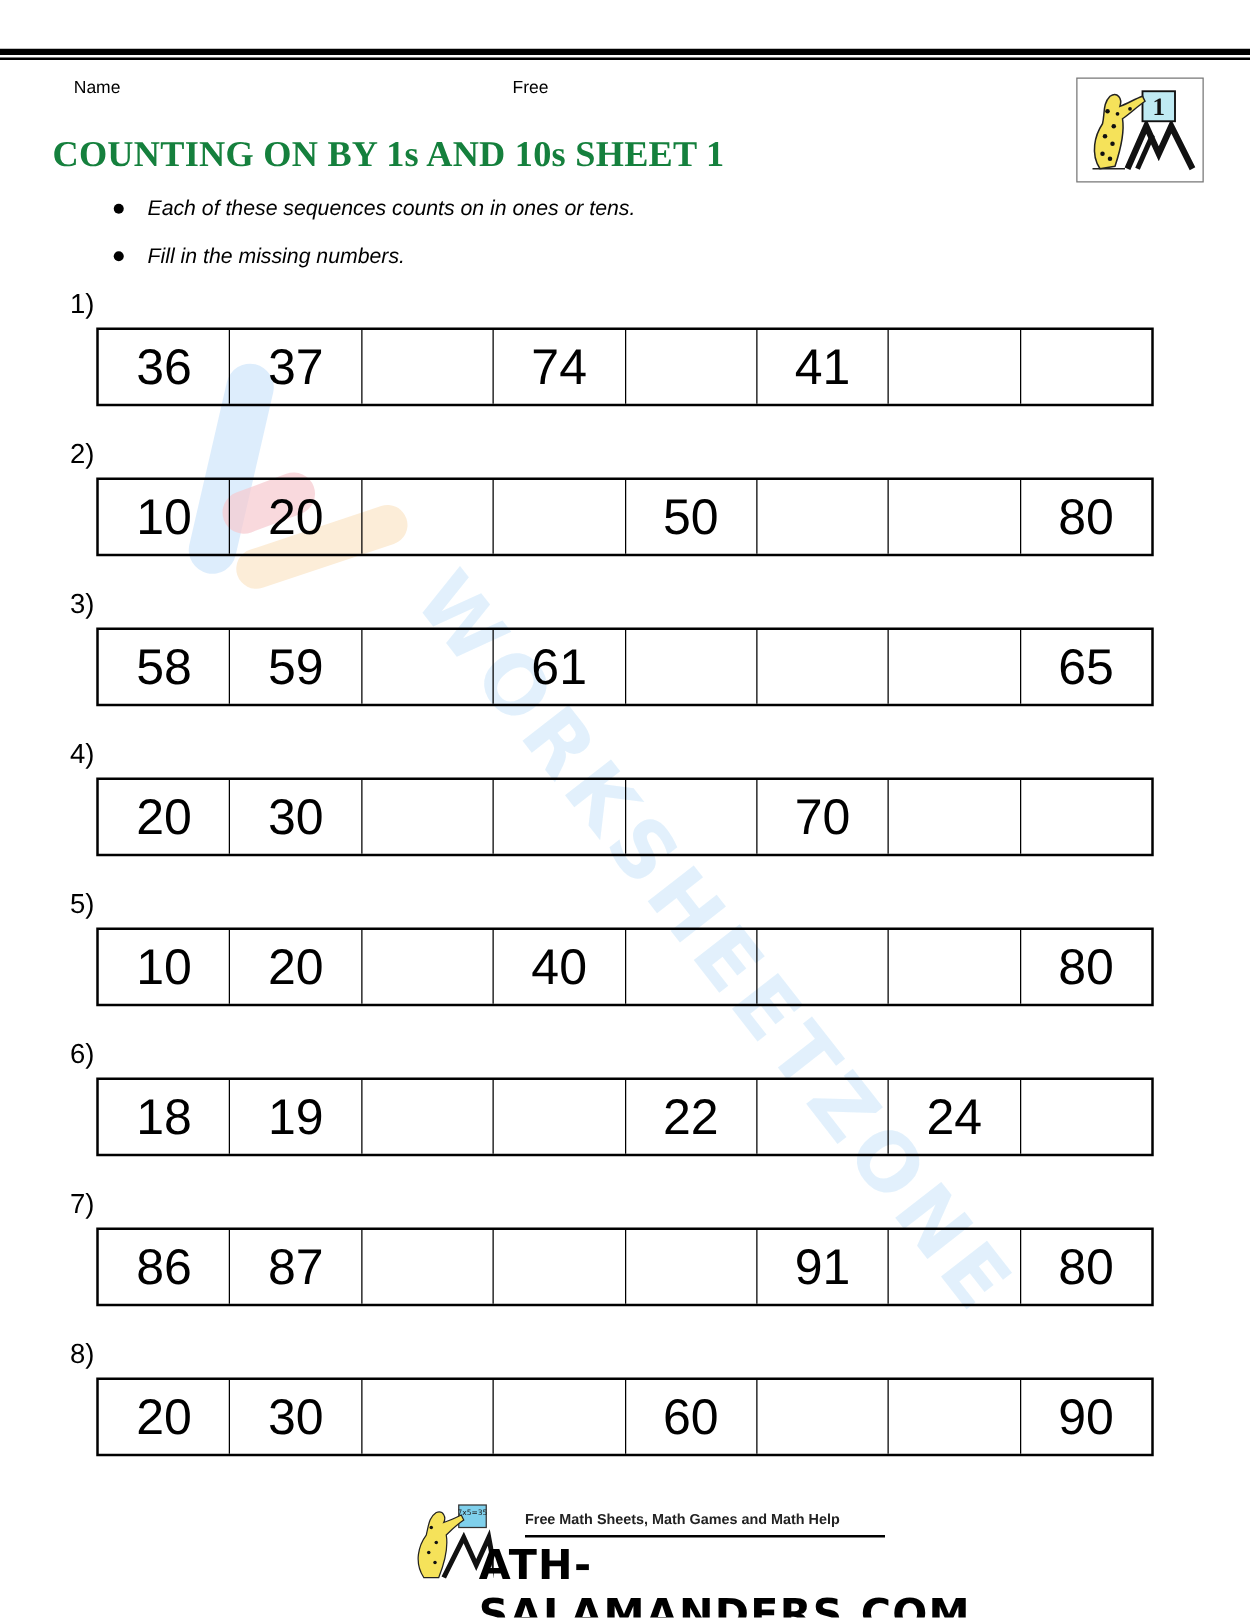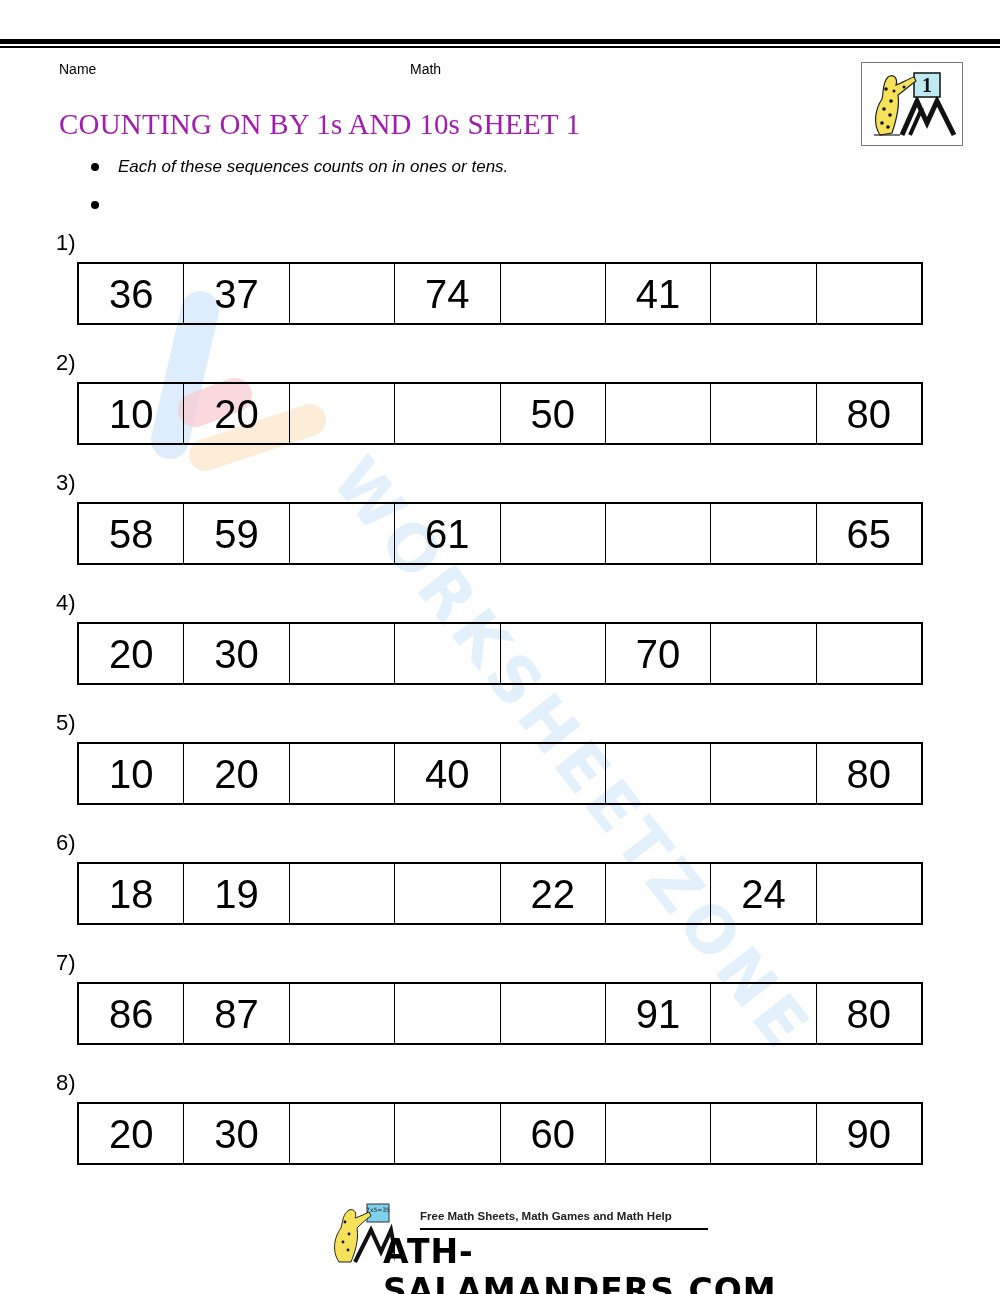--- a/index.html
+++ b/index.html
@@ -5,22 +5,22 @@
   * { box-sizing: border-box; margin: 0; padding: 0; }
   html, body { width: 1000px; height: 1294px; background: #ffffff; overflow: hidden; }
   body { position: relative; font-family: "Liberation Sans", "DejaVu Sans", sans-serif; color: #000; }
 
   .rule-thick { position: absolute; left: 0; top: 39px; width: 1000px; height: 5px; background: #000; }
   .rule-thin { position: absolute; left: 0; top: 46px; width: 1000px; height: 1.5px; background: #000; }
 
   .name-label { position: absolute; left: 59px; top: 61px; font-size: 14px; }
   .date-label { position: absolute; left: 410px; top: 61px; font-size: 14px; }
 
-  .title { position: absolute; left: 59px; top: 108px; font-family: "Liberation Serif", "DejaVu Serif", serif;
-           font-size: 29px; color: #a21caf; letter-spacing: 0.2px; font-weight: normal; }
+  .title { position: absolute; left: 42px; top: 108px; font-family: "Liberation Serif", "DejaVu Serif", serif;
+           font-size: 29px; color: #15803d; letter-spacing: 0.2px; font-weight: bold; }
 
   .instructions { position: absolute; left: 88px; top: 152px; list-style: none; }
   .instructions li { position: relative; padding-left: 30px; font-style: italic; font-size: 17px;
                      height: 38px; line-height: 30px; }
   .instructions li .bullet { position: absolute; left: 3px; top: 11px; width: 8px; height: 8px;
                              background: #000; border-radius: 50%; }
 
   .logo-box { position: absolute; left: 861px; top: 62px; width: 102px; height: 84px;
               border: 1.5px solid #777; background: #fff; }
 
@@ -40,31 +40,32 @@
   .footer-site { position: absolute; left: 58px; top: 32px; font-size: 33px; font-weight: bold;
                  letter-spacing: 1px; font-family: "DejaVu Sans", sans-serif; }
 </style>
 </head>
 <body>
 
 <div class="rule-thick"></div>
 <div class="rule-thin"></div>
 
 <div class="name-label">Name</div>
-<div class="date-label">Math</div>
+<div class="date-label">Free</div>
 
 <h1 class="title">COUNTING ON BY 1s AND 10s SHEET 1</h1>
 
 <ul class="instructions">
   <li>
     <span class="bullet"></span>
     <span>Each of these sequences counts on in ones or tens.</span>
   </li>
   <li>
     <span class="bullet"></span>
+    <span>Fill in the missing numbers.</span>
   </li>
 </ul>
 
 <div class="logo-box">
   <svg width="100" height="82" viewBox="0 0 100 82">
 
     <path d="M40 72 L55 38 L65 60 L75 38 L92 72" fill="none" stroke="#111" stroke-width="5"></path>
     <path d="M48 72 L60 45" fill="none" stroke="#111" stroke-width="4"></path>
 
     <rect x="52" y="10" width="26" height="24" fill="#bfeaf3" stroke="#111" stroke-width="1.5"></rect>

